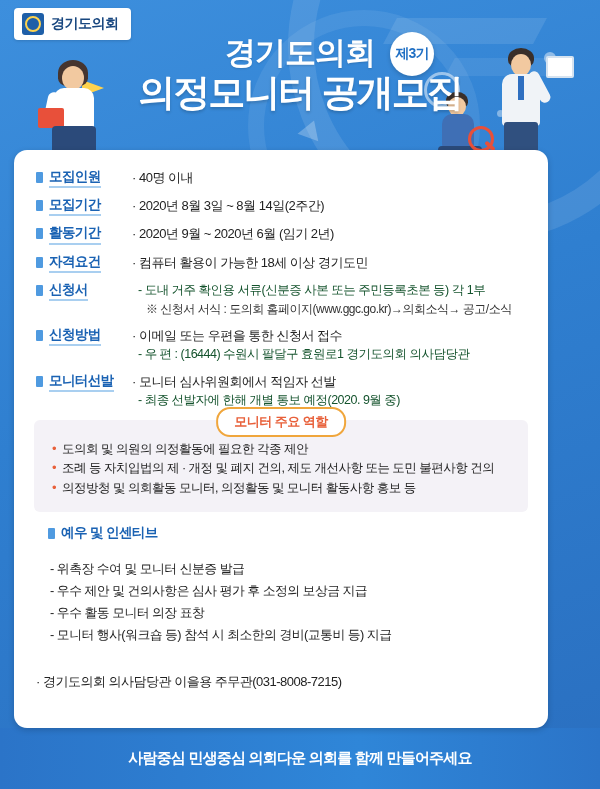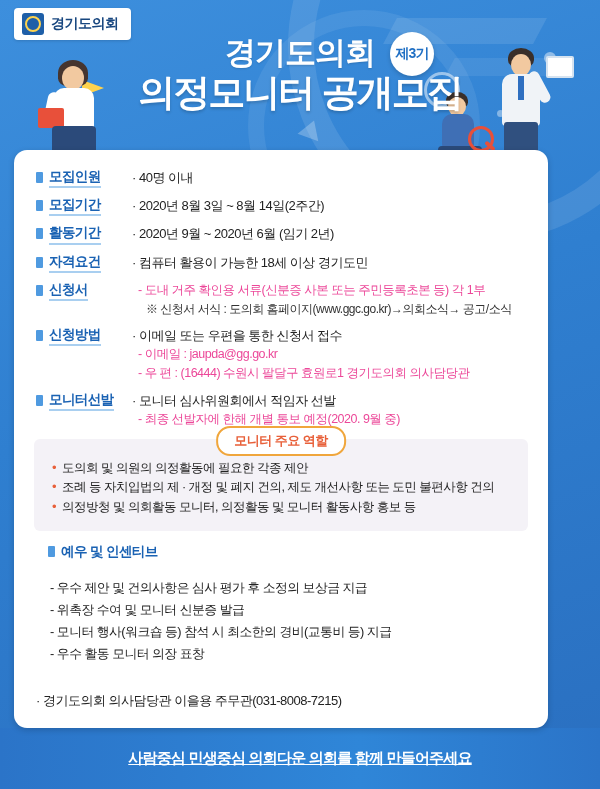--- a/index.html
+++ b/index.html
@@ -225,21 +225,21 @@
   }
   .value {
     flex: 1;
     color: #222222;
     font-size: 13px;
     line-height: 1.5;
     letter-spacing: -0.5px;
   }
   .value .sub {
     display: block;
-    color: #ec4899;
+    color: #14532d;
     font-size: 12.5px;
     padding-left: 6px;
   }
   .value .note {
     display: block;
     color: #333333;
     font-size: 12px;
     padding-left: 6px;
     margin-left: 8px;
   }
@@ -333,21 +333,20 @@
     width: 600px;
     height: 61px;
     display: flex;
     align-items: center;
     justify-content: center;
     color: #ffffff;
     font-size: 15px;
     font-weight: bold;
     letter-spacing: -0.8px;
     z-index: 4;
-    text-decoration: underline;
   }
   .footer-line {
     position: absolute;
     left: 0; bottom: 0;
     width: 600px; height: 61px;
     background: linear-gradient(90deg, #2b74c8 0%, #2f86d8 60%, #2b74c8 100%);
   }
   .footer-txt { position: relative; z-index: 2; }
 </style>
 </head>
@@ -457,21 +456,20 @@
       </div>
     </div>
 
     <div class="row">
       <div class="label">
         <span class="bullet-sq"></span>
         <span class="label-txt">신청방법</span>
       </div>
       <div class="value">
         <span>· 이메일 또는 우편을 통한 신청서 접수</span>
-        <span class="sub">- 이메일 : jaupda@gg.go.kr</span>
         <span class="sub">- 우 편 : (16444) 수원시 팔달구 효원로1 경기도의회 의사담당관</span>
       </div>
     </div>
 
     <div class="row">
       <div class="label">
         <span class="bullet-sq"></span>
         <span class="label-txt">모니터선발</span>
       </div>
       <div class="value">
@@ -495,24 +493,24 @@
         <span>의정방청 및 의회활동 모니터, 의정활동 및 모니터 활동사항 홍보 등</span>
       </div>
     </div>
 
     <div class="section">
       <div class="section-head">
         <span class="bullet-sq"></span>
         <span>예우 및 인센티브</span>
       </div>
       <ul class="section-list">
+        <li>위촉장 수여 및 모니터 신분증 발급</li>
         <li>우수 제안 및 건의사항은 심사 평가 후 소정의 보상금 지급</li>
-        <li>위촉장 수여 및 모니터 신분증 발급</li>
+        <li>우수 활동 모니터 의장 표창</li>
         <li>모니터 행사(워크숍 등) 참석 시 최소한의 경비(교통비 등) 지급</li>
-        <li>우수 활동 모니터 의장 표창</li>
       </ul>
     </div>
 
     <div class="contact">
       <div class="value">· 경기도의회 의사담당관 이을용 주무관(031-8008-7215)</div>
     </div>
 
   </div>
 
   <div class="footer-line"></div>

